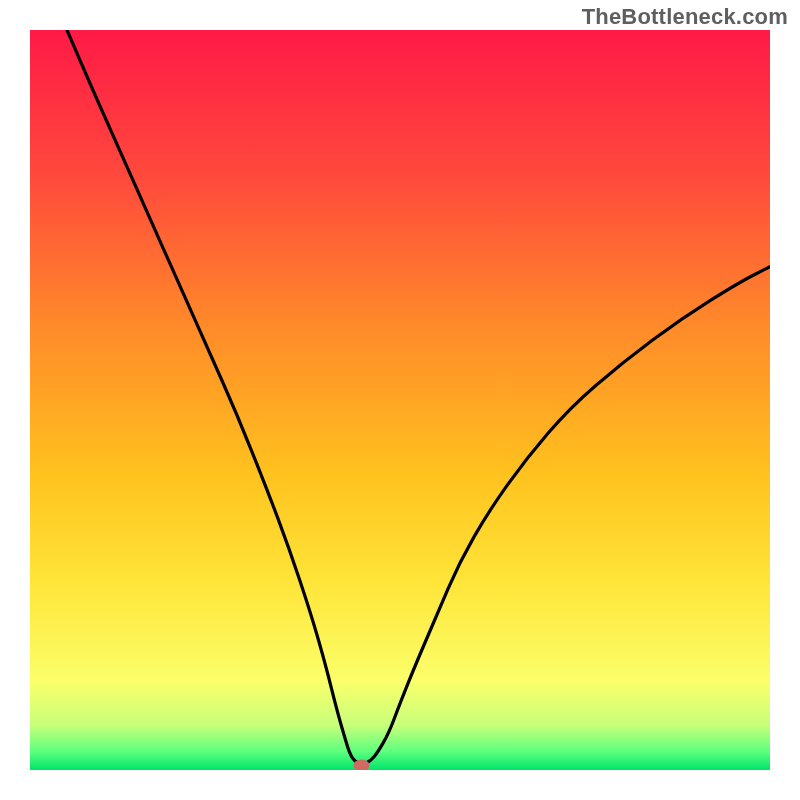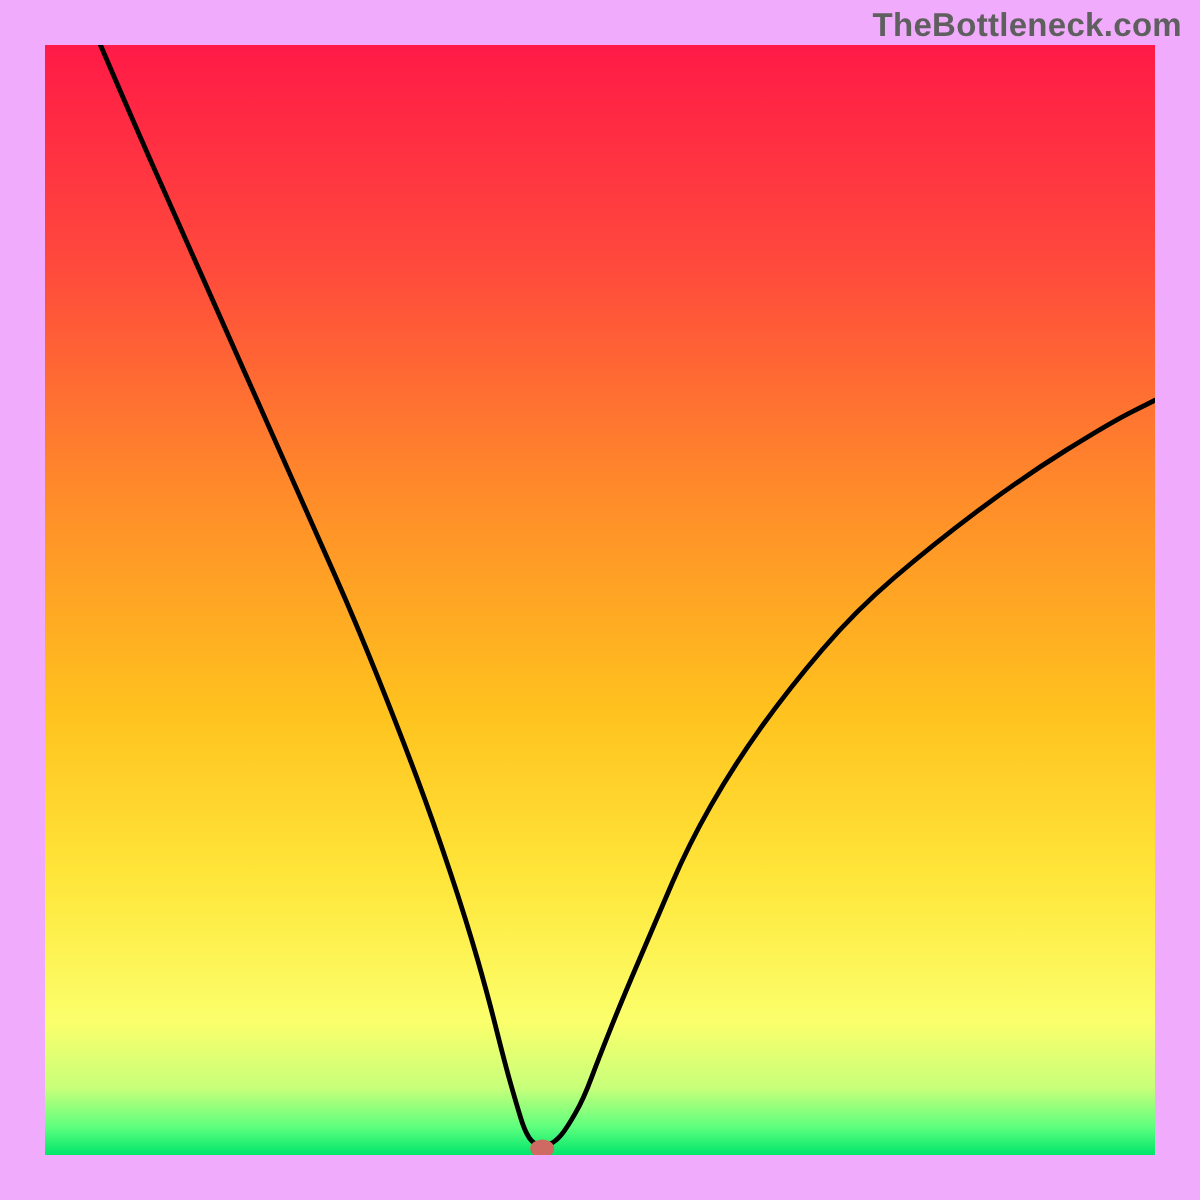--- a/index.html
+++ b/index.html
@@ -7,21 +7,21 @@
     padding: 0;
     width: 800px;
     height: 800px;
     background: #000;
     font-family: Arial, Helvetica, sans-serif;
   }
   .frame {
     position: relative;
     width: 800px;
     height: 800px;
-    background: #f0abfc;
+    background: #ffffff;
   }
   .watermark {
     position: absolute;
     top: 4px;
     right: 12px;
     color: #5f5f5f;
     font-size: 22px;
     font-weight: 600;
     letter-spacing: 0.2px;
     z-index: 5;

